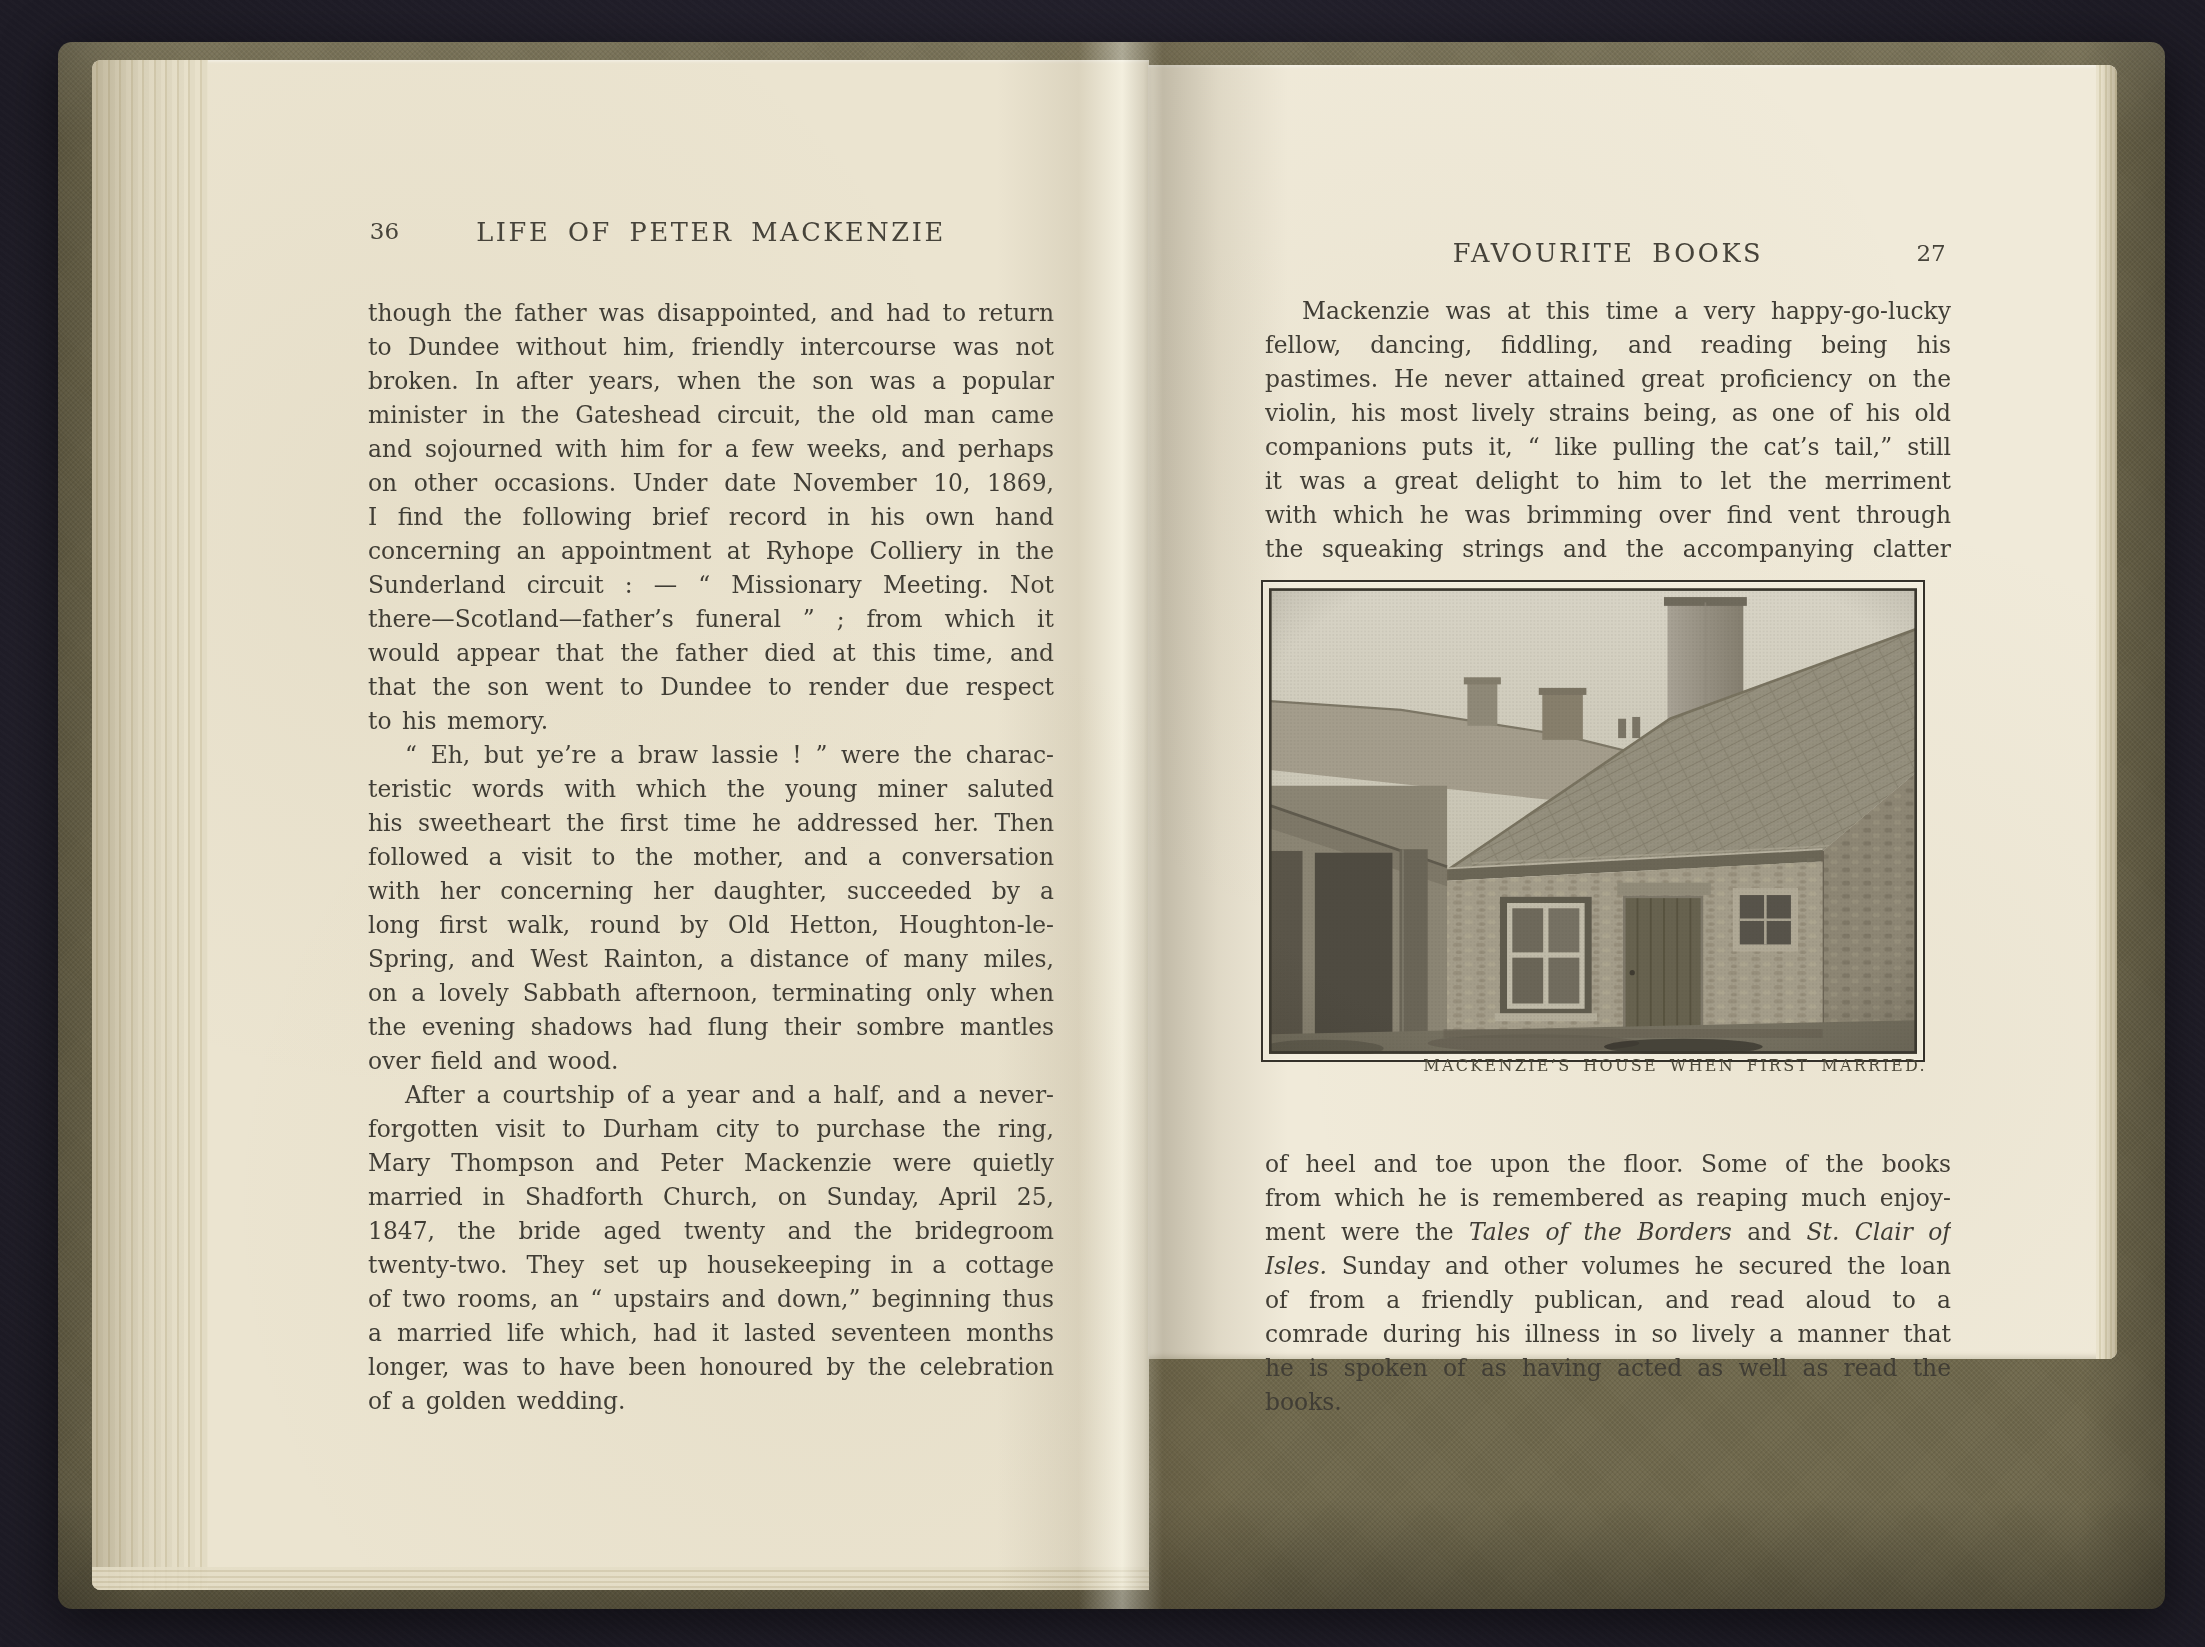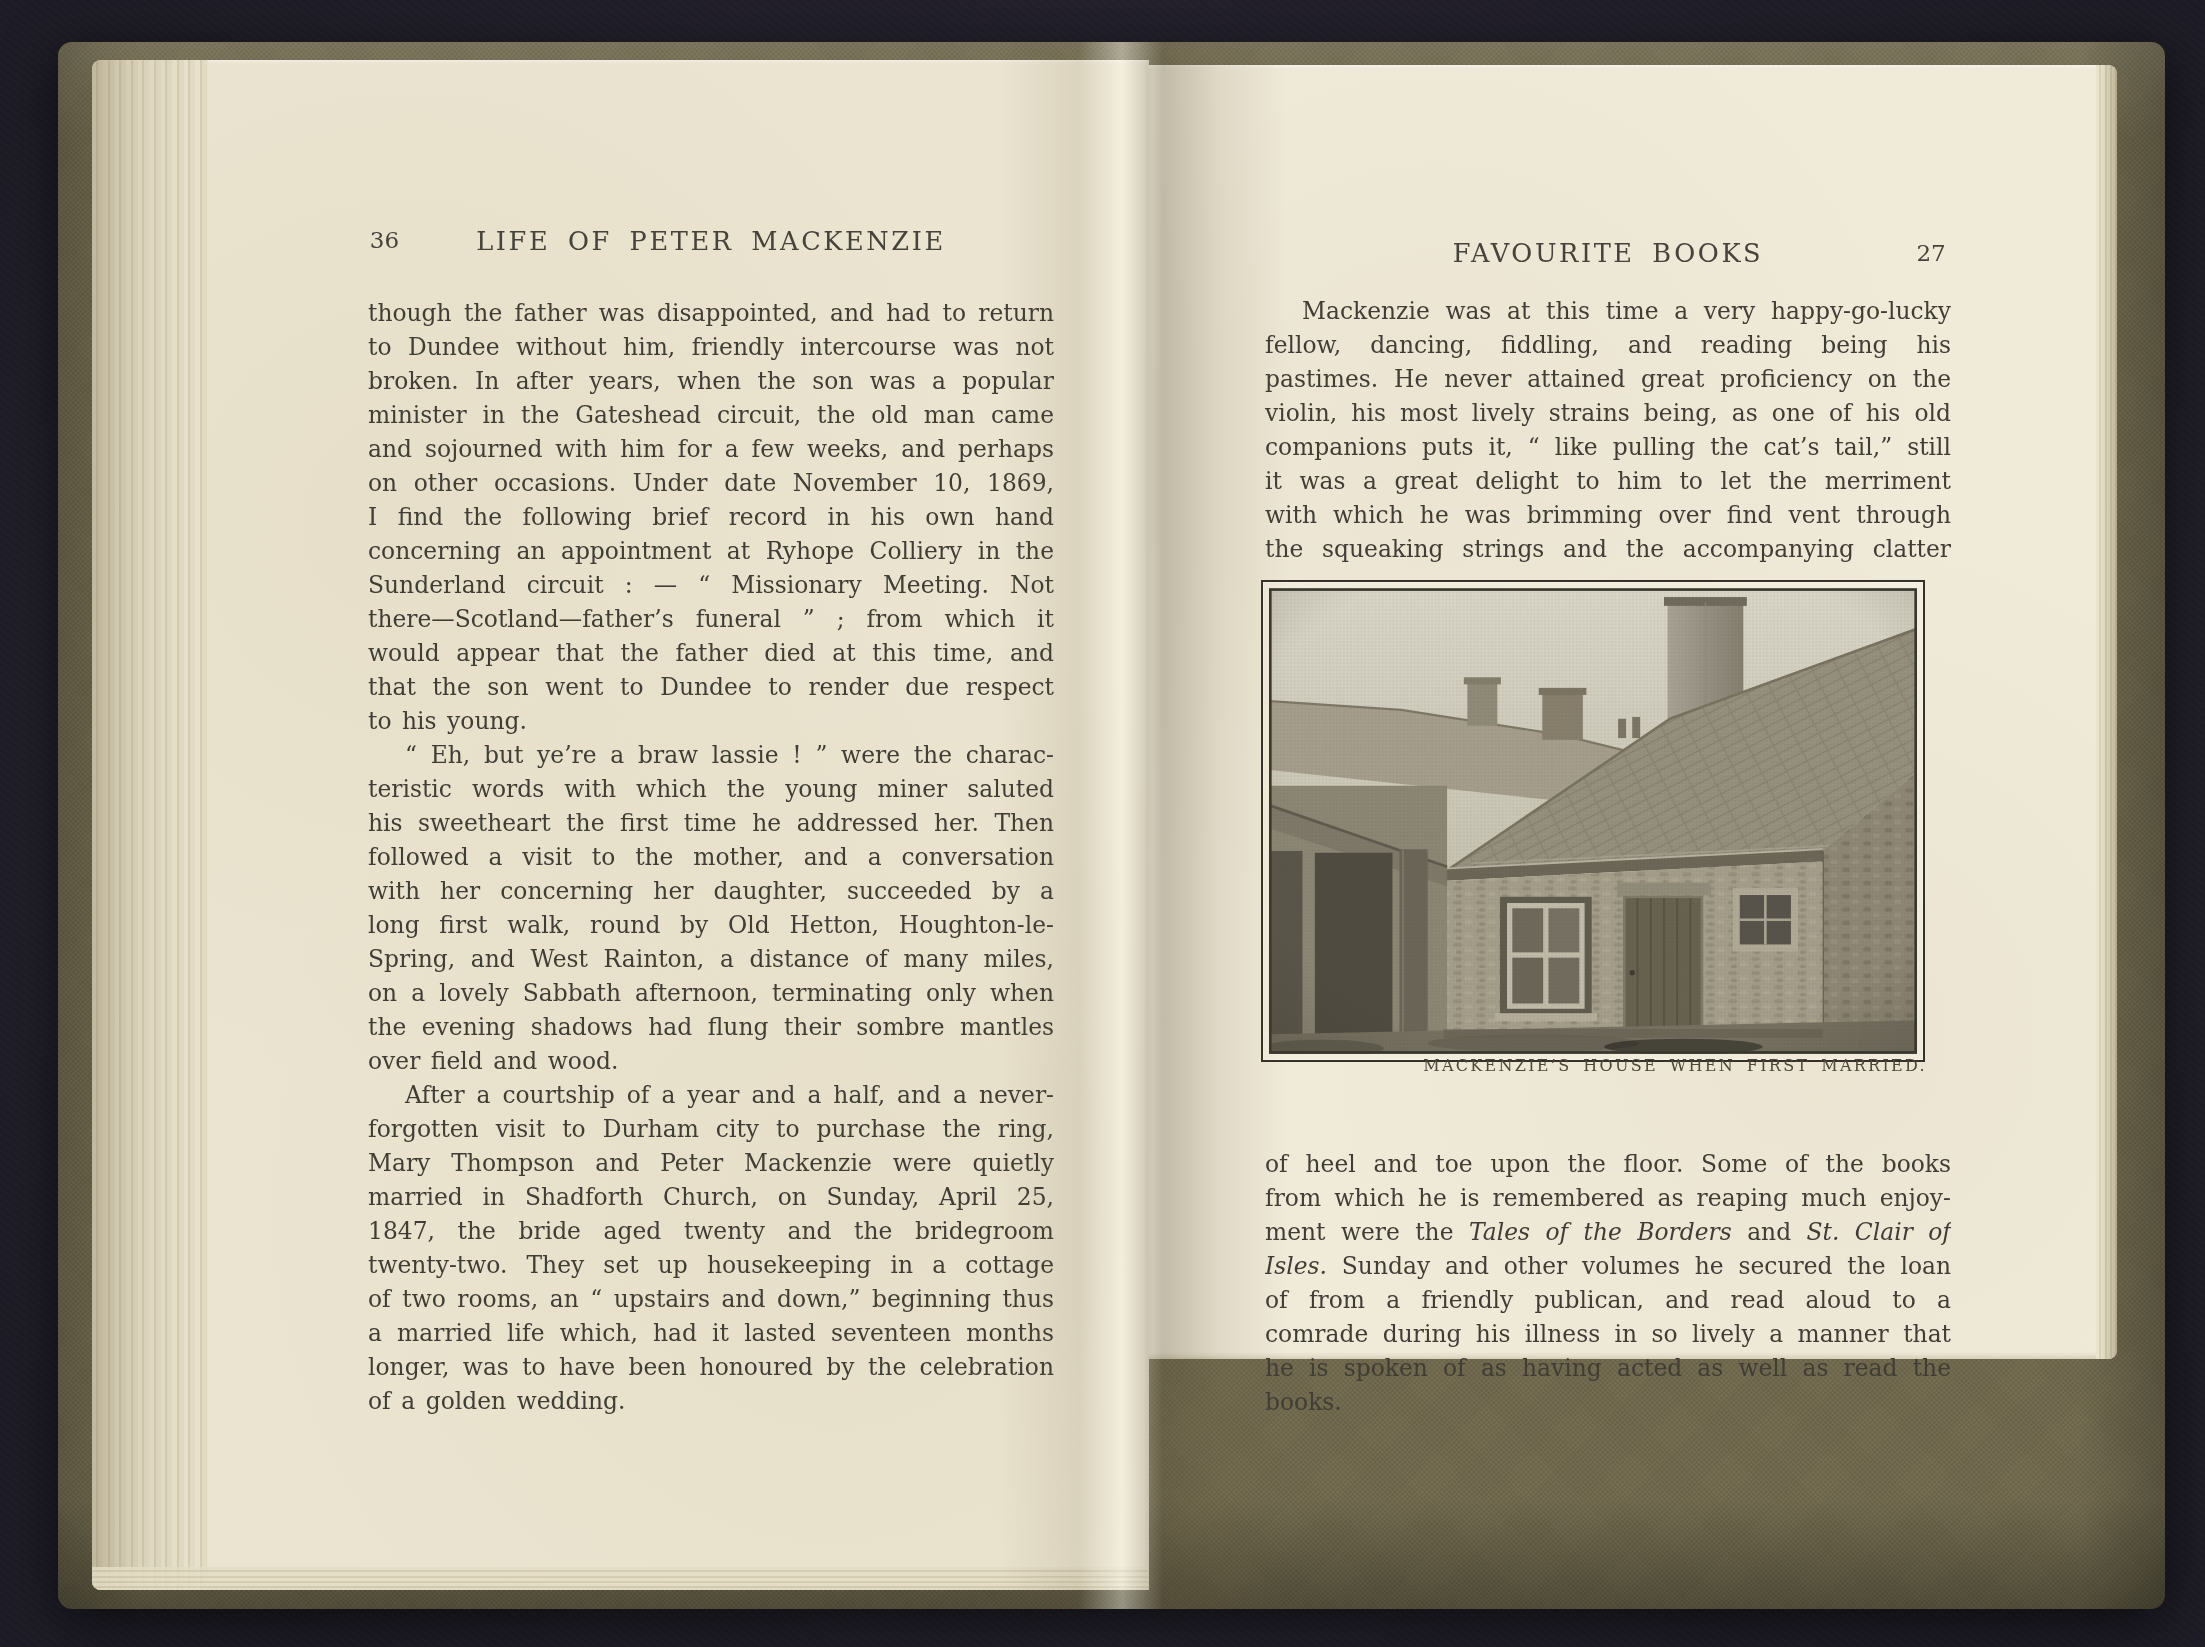--- a/index.html
+++ b/index.html
@@ -35,21 +35,21 @@
     background:repeating-linear-gradient(180deg, #e4ddc6 0 3.5px, #d2c9ad 3.5px 5.3px);
     opacity:.85;}
   .fore-edge-right{position:absolute;right:0;top:0;bottom:0;width:21px;border-radius:0 8.8px 8.8px 0;
     background:
       linear-gradient(270deg, rgba(110,96,60,.35), transparent 80%),
       repeating-linear-gradient(90deg, #e9e2cc 0 3.5px, #d8d0b4 3.5px 5.3px);}
   .gutter-shade{position:absolute;left:939px;top:0;width:291px;height:100%;pointer-events:none;
     background:linear-gradient(90deg, transparent 0%, rgba(105,92,62,.12) 28%,
       rgba(255,255,244,.40) 43%, rgba(88,78,54,.30) 57%, rgba(105,92,62,.12) 76%, transparent 100%);}
   .page-head{position:absolute;height:35px;color:#46433a;}
-  .head-left{left:276px;top:166px;width:686px;}
+  .head-left{left:276px;top:157px;width:686px;}
   .head-right{left:117px;top:173px;width:686px;}
   .running-head{display:block;text-align:center;font-size:25.6px;
     letter-spacing:2.6px;word-spacing:7px;}
   .pagenum{position:absolute;top:1.8px;font-size:23px;font-style:normal;}
   .pagenum-left{left:1.8px;}
   .pagenum-right{right:5.3px;}
   .text-block{position:absolute;width:686px;color:#403d35;font-size:23.4px;line-height:34px;
     word-spacing:3.1px;}
   .tb-left{left:276px;top:236px;}
   .tb-right-top{left:117px;top:229px;}
@@ -86,21 +86,21 @@
             <div class="line">broken.  In after years, when the son was a popular</div>
             <div class="line">minister in the Gateshead circuit, the old man came</div>
             <div class="line">and sojourned with him for a few weeks, and perhaps</div>
             <div class="line">on other occasions.  Under date November 10, 1869,</div>
             <div class="line">I find the following brief record in his own hand</div>
             <div class="line">concerning an appointment at Ryhope Colliery in the</div>
             <div class="line">Sunderland circuit : — “ Missionary Meeting.  Not</div>
             <div class="line">there—Scotland—father’s funeral ” ; from which it</div>
             <div class="line">would appear that the father died at this time, and</div>
             <div class="line">that the son went to Dundee to render due respect</div>
-            <div class="line line-last">to his young.</div>
+            <div class="line line-last">to his memory.</div>
           </div>
           <div class="para indent">
             <div class="line">“ Eh, but ye’re a braw lassie ! ” were the charac-</div>
             <div class="line">teristic words with which the young miner saluted</div>
             <div class="line">his sweetheart the first time he addressed her.  Then</div>
             <div class="line">followed a visit to the mother, and a conversation</div>
             <div class="line">with her concerning her daughter, succeeded by a</div>
             <div class="line">long first walk, round by Old Hetton, Houghton-le-</div>
             <div class="line">Spring, and West Rainton, a distance of many miles,</div>
             <div class="line">on a lovely Sabbath afternoon, terminating only when</div>

